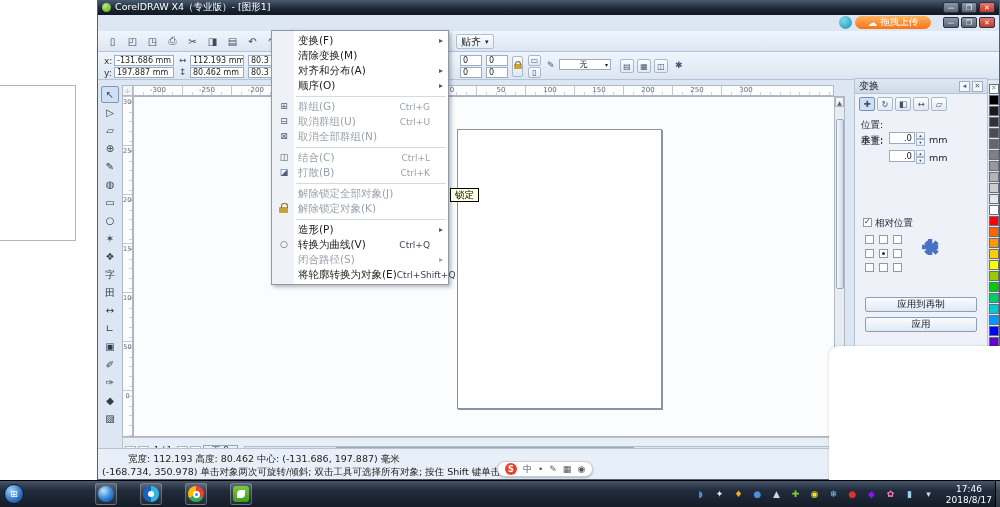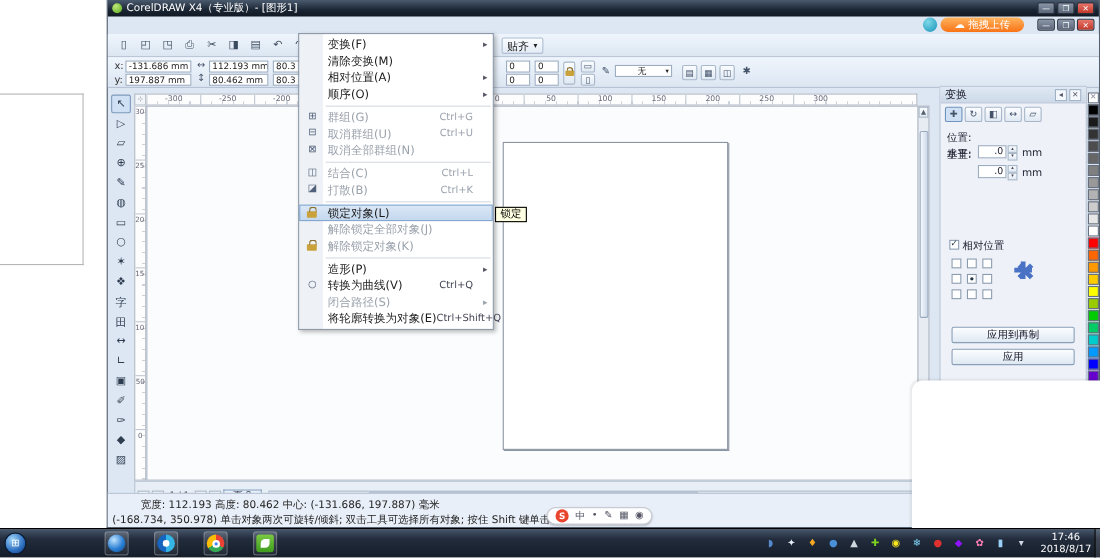--- a/index.html
+++ b/index.html
@@ -430,21 +430,21 @@
         </div>
 
         <div class="menu-item">
           <span class="mi-icon"></span>
           <span class="mi-label">清除变换(M)</span>
           <span class="mi-shortcut"></span>
         </div>
 
         <div class="menu-item submenu">
           <span class="mi-icon"></span>
-          <span class="mi-label">相对位置(A)</span>
+          <span class="mi-label">对齐和分布(A)</span>
           <span class="mi-shortcut"></span>
         </div>
 
         <div class="menu-item submenu">
           <span class="mi-icon"></span>
           <span class="mi-label">顺序(O)</span>
           <span class="mi-shortcut"></span>
         </div>
 
         <div class="menu-item sep">
@@ -488,25 +488,20 @@
           <span class="mi-label">打散(B)</span>
           <span class="mi-shortcut">Ctrl+K</span>
         </div>
 
         <div class="menu-item sep">
           <span class="mi-icon"></span>
           <span class="mi-label"></span>
           <span class="mi-shortcut"></span>
         </div>
 
-        <div class="menu-item highlighted">
-          <span class="mi-icon lock-glyph"></span>
-          <span class="mi-label">锁定对象(L)</span>
-          <span class="mi-shortcut"></span>
-        </div>
 
         <div class="menu-item disabled">
           <span class="mi-icon"></span>
           <span class="mi-label">解除锁定全部对象(J)</span>
           <span class="mi-shortcut"></span>
         </div>
 
         <div class="menu-item disabled">
           <span class="mi-icon lock-glyph"></span>
           <span class="mi-label">解除锁定对象(K)</span>

